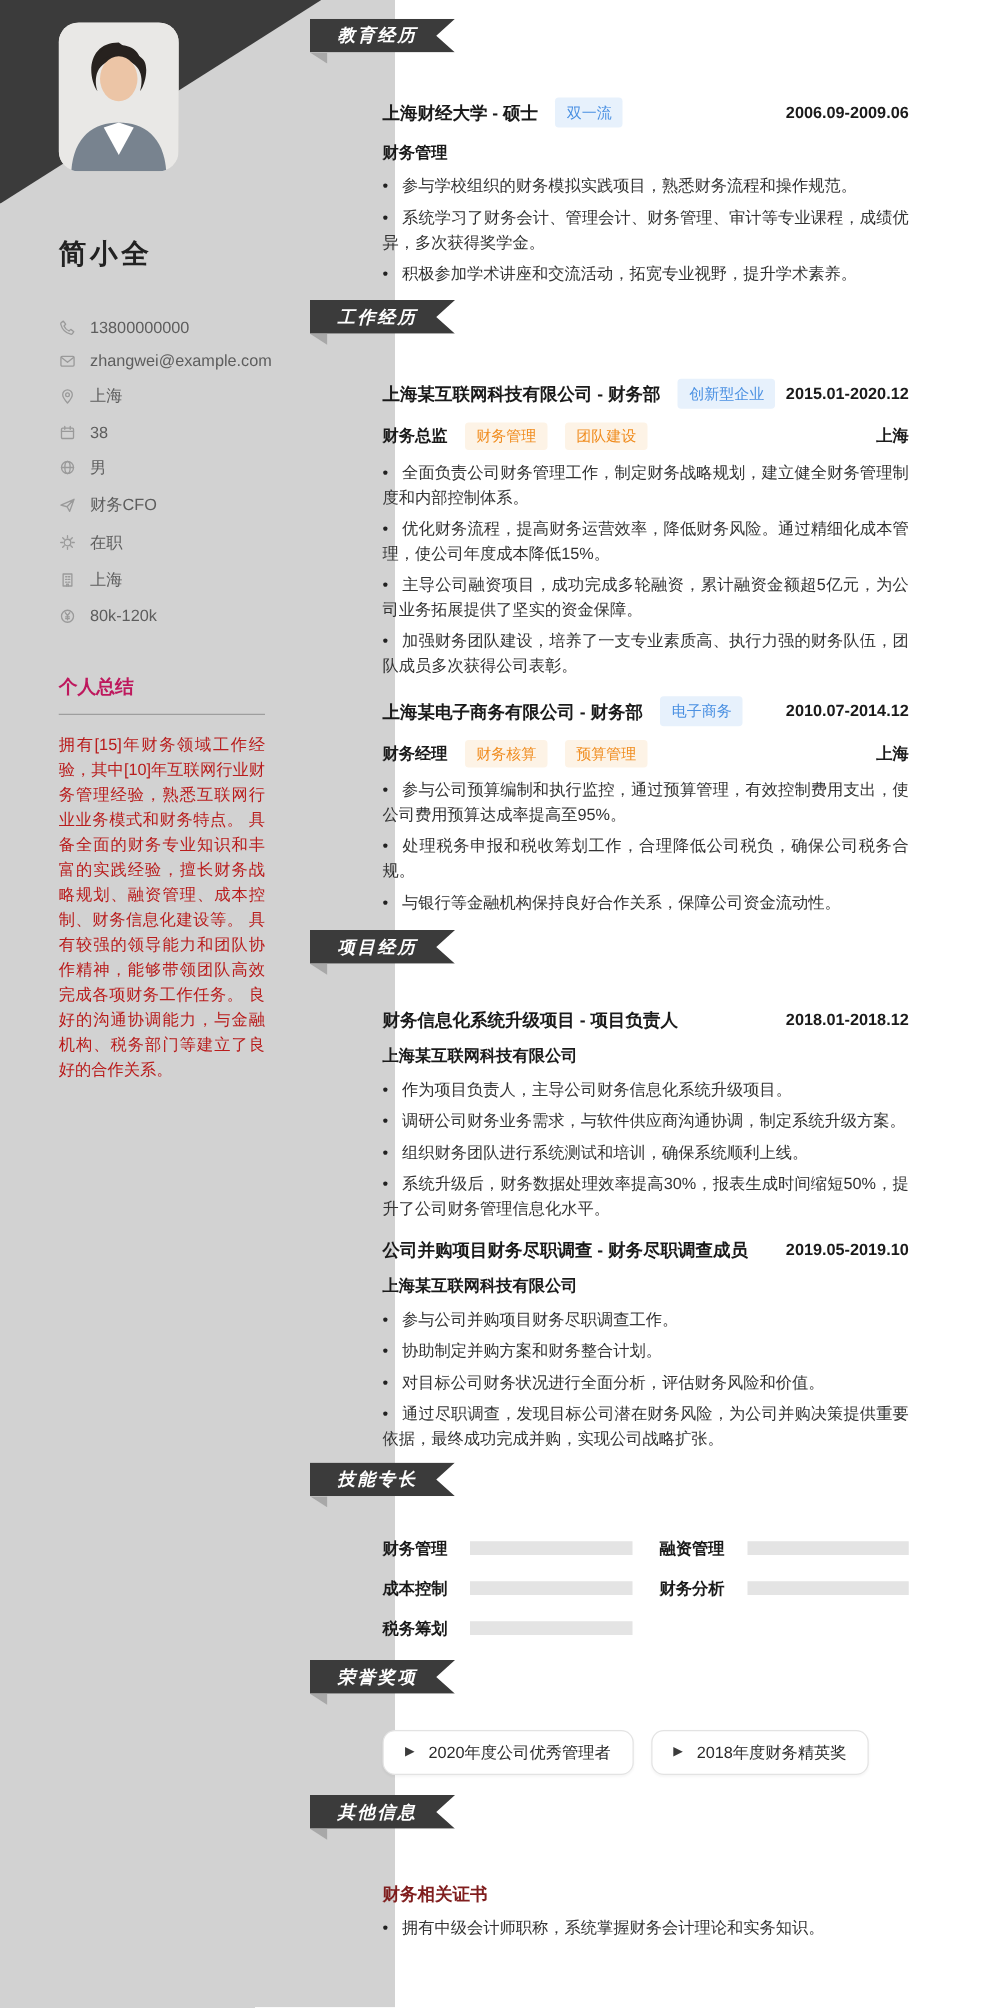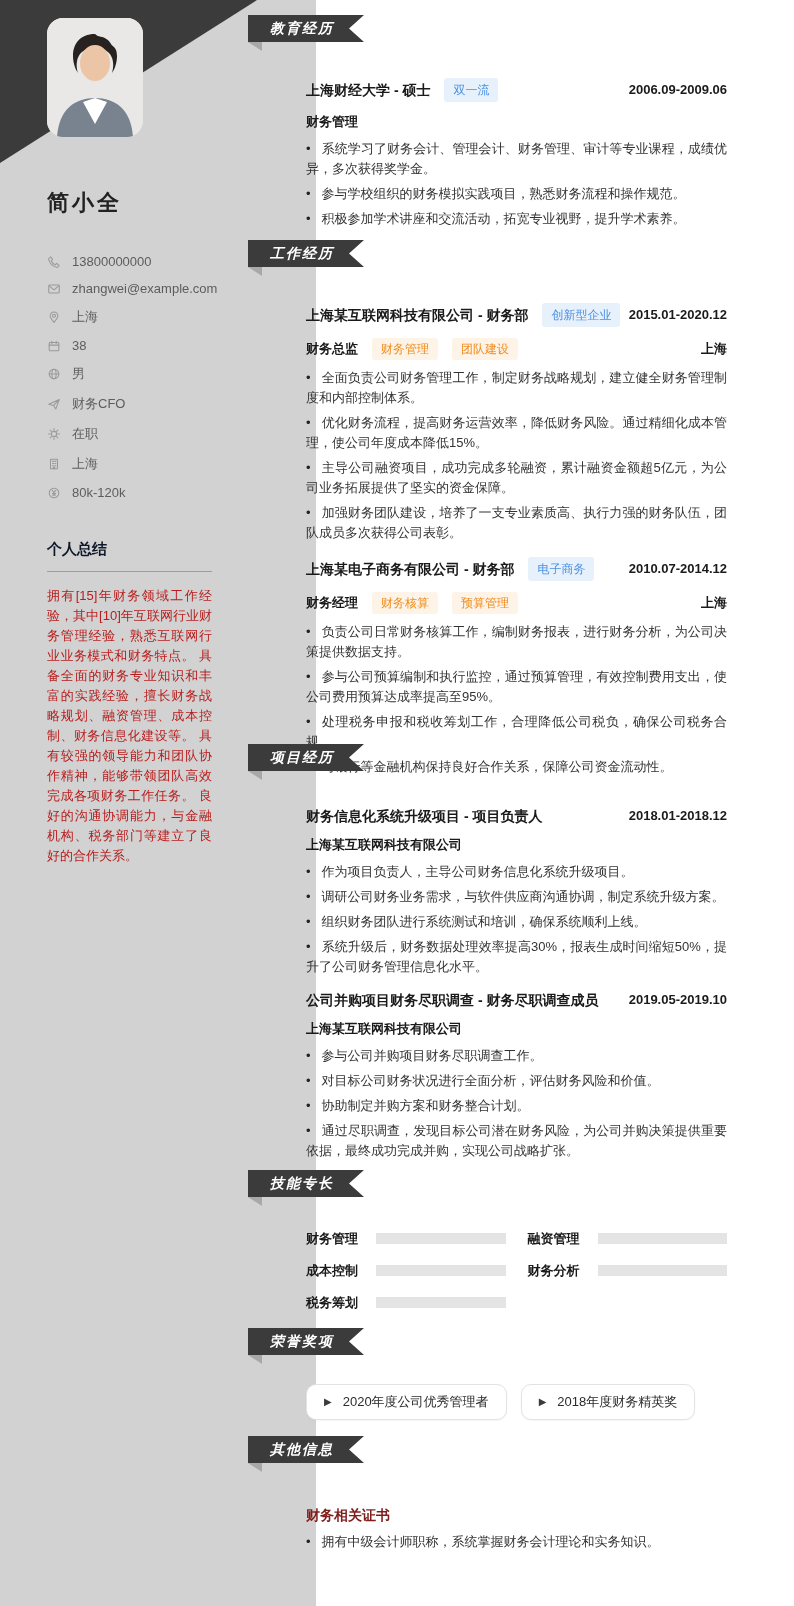--- a/index.html
+++ b/index.html
@@ -21,21 +21,21 @@
   .photo{position:absolute;left:47px;top:18px;width:96px;height:119px;border-radius:16px;overflow:hidden;
          background:linear-gradient(#eeedeb,#c9c9c7);}
   .photo svg{display:block;width:100%;height:100%;}
   .side-inner{position:absolute;left:47px;top:188px;width:165px;}
   .name{margin:0;font-size:22px;font-weight:bold;color:#222;letter-spacing:3px;}
   .contacts{list-style:none;margin:36px 0 0;padding:0;}
   .contact{display:flex;align-items:center;margin-bottom:12px;font-size:13px;color:#5d5d5d;}
   .cicon{width:14px;height:14px;margin-right:11px;flex-shrink:0;display:inline-flex;align-items:center;}
   .cicon svg{width:14px;height:14px;stroke:#9a9a9a;fill:none;stroke-width:1.2;stroke-linecap:round;stroke-linejoin:round;}
   .summary{margin-top:40px;}
-  .summary-title{font-size:15px;font-weight:bold;color:#0f172a;padding-bottom:12px;border-bottom:1px solid #9e9e9e;}
+  .summary-title{font-size:15px;font-weight:bold;color:#be185d;padding-bottom:12px;border-bottom:1px solid #9e9e9e;}
   .summary-text{margin:14px 0 0;font-size:13px;line-height:20px;color:#b91c1c;text-align:justify;}
 
   
   .main{position:absolute;left:262px;top:0;width:532px;height:100%;}
   .sec{position:absolute;left:0;right:0;}
   .sec-edu{top:15px;} .sec-work{top:240px;} .sec-proj{top:744px;}
   .sec-skill{top:1170px;} .sec-award{top:1328px;} .sec-other{top:1436px;}
 
   .ribbon-wrap{position:relative;margin-left:-14px;height:27px;}
   .ribbon{position:relative;display:inline-block;height:27px;line-height:27px;background:var(--dark);
@@ -201,22 +201,22 @@
           <div class="ehead">
             <span class="etitle">上海财经大学 - 硕士</span>
             <span class="badge">双一流</span>
             <span class="date">2006.09-2009.06</span>
           </div>
           <div class="esub">
             <span class="role">财务管理</span>
           </div>
           <ul class="bullets">
 
-          <li>系统学习了财务会计、管理会计、财务管理、审计等专业课程，成绩优异，多次获得奖学金。</li>
-              <li>参与学校组织的财务模拟实践项目，熟悉财务流程和操作规范。</li>
+          <li>参与学校组织的财务模拟实践项目，熟悉财务流程和操作规范。</li>
+              <li>系统学习了财务会计、管理会计、财务管理、审计等专业课程，成绩优异，多次获得奖学金。</li>
               <li>积极参加学术讲座和交流活动，拓宽专业视野，提升学术素养。</li>
             </ul>
         </article>
         </div>
     </section>
 
     <section class="sec sec-work">
       <div class="ribbon-wrap">
         <div class="ribbon">工作经历</div>
       </div>
@@ -255,21 +255,20 @@
             <span class="role">财务经理</span>
             <span class="tags">
 
             <span class="tag">财务核算</span>
                 <span class="tag">预算管理</span>
               </span>
             <span class="loc">上海</span>
           </div>
           <ul class="bullets">
 
-          <li>负责公司日常财务核算工作，编制财务报表，进行财务分析，为公司决策提供数据支持。</li>
               <li>参与公司预算编制和执行监控，通过预算管理，有效控制费用支出，使公司费用预算达成率提高至95%。</li>
               <li>处理税务申报和税收筹划工作，合理降低公司税负，确保公司税务合规。</li>
               <li>与银行等金融机构保持良好合作关系，保障公司资金流动性。</li>
             </ul>
         </article>
         </div>
     </section>
 
     <section class="sec sec-proj">
       <div class="ribbon-wrap">
@@ -297,22 +296,22 @@
           <div class="ehead">
             <span class="etitle">公司并购项目财务尽职调查 - 财务尽职调查成员</span>
             <span class="date">2019.05-2019.10</span>
           </div>
           <div class="esub">
             <span class="role">上海某互联网科技有限公司</span>
           </div>
           <ul class="bullets">
 
           <li>参与公司并购项目财务尽职调查工作。</li>
+              <li>协助制定并购方案和财务整合计划。</li>
               <li>对目标公司财务状况进行全面分析，评估财务风险和价值。</li>
-              <li>协助制定并购方案和财务整合计划。</li>
               <li>通过尽职调查，发现目标公司潜在财务风险，为公司并购决策提供重要依据，最终成功完成并购，实现公司战略扩张。</li>
             </ul>
         </article>
         </div>
     </section>
 
     <section class="sec sec-skill">
       <div class="ribbon-wrap">
         <div class="ribbon">技能专长</div>
       </div>

